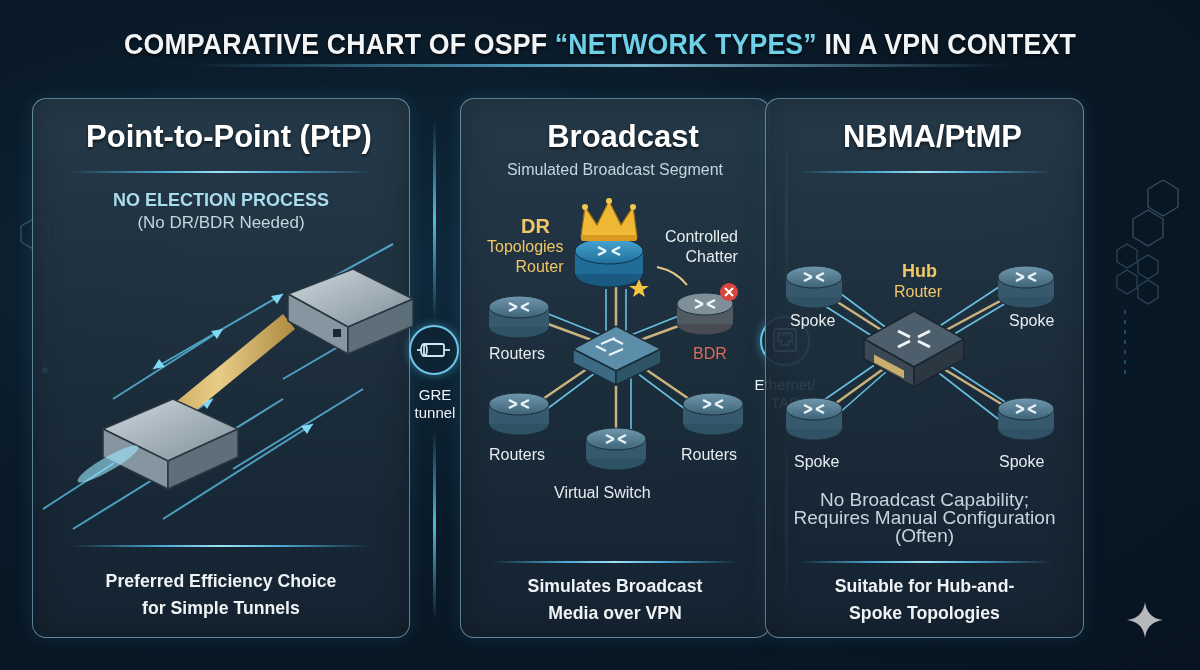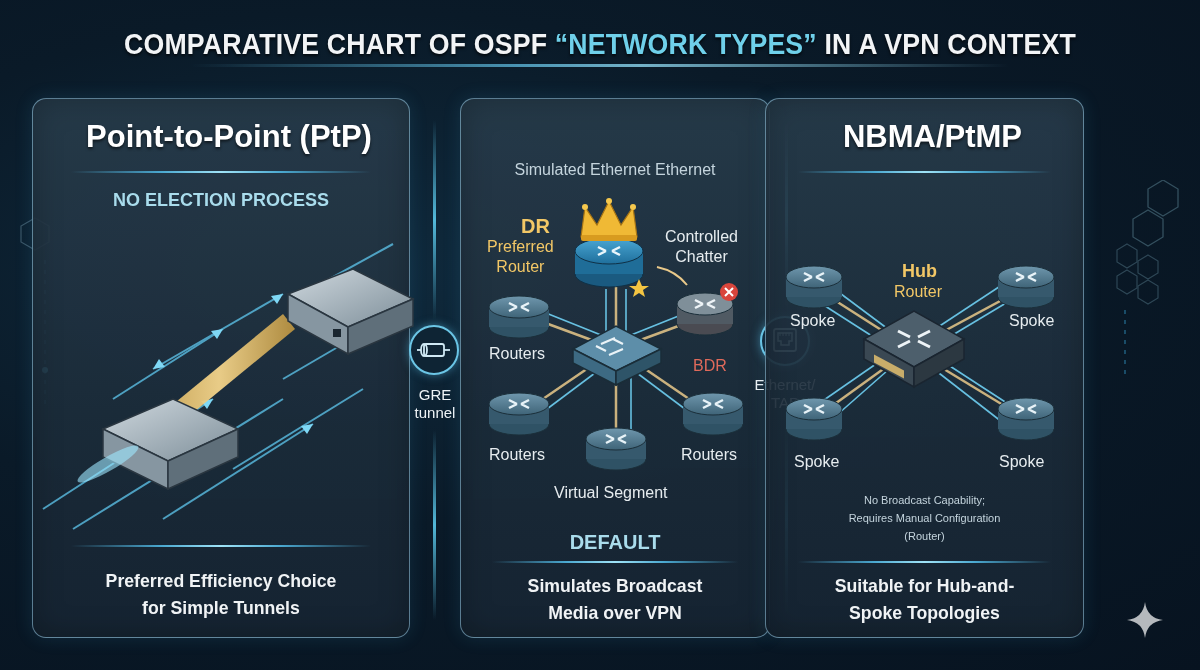--- a/index.html
+++ b/index.html
@@ -47,23 +47,23 @@
   }
   .sub-norm {
     position: absolute; left: 0; width: 100%; text-align: center;
     font-size: 17px; color: #c4d4dd;
   }
   .footer {
     position: absolute; left: 0; width: 100%; text-align: center;
     font-weight: bold; font-size: 19px; line-height: 27px; color: #f0f3f5;
     transform: scaleX(0.93);
   }
-  .lbl { position: absolute; font-size: 16px; color: #e6ecef; white-space: nowrap; text-align: center; }
+  .lbl { position: absolute; font-size: 16px; color: #e6ecef; white-space: nowrap; text-align: right; }
   .lbl.gold { color: #f2c766; }
-  .lbl.red { color: #e06a5b; margin-top: 12px; }
+  .lbl.red { color: #e06a5b; }
   .connector {
     position: absolute; width: 50px; height: 50px; border-radius: 50%;
     border: 2px solid #6cc6e6; background: #0e2434;
     box-shadow: 0 0 10px rgba(90,190,230,.5);
   }
   .conn-label { position: absolute; font-size: 15px; color: #eef3f6; text-align: center; line-height: 18px; }
   .vbeam { position: absolute; width: 3px; background: linear-gradient(180deg, transparent, #5fd3f7, transparent); opacity: .85; }
   svg.diagram { position: absolute; overflow: visible; }
   .hex { position: absolute; }
   .sparkle { position: absolute; left: 1125px; top: 600px; }
@@ -88,20 +88,21 @@
   <polygon points="33,75 43,81 43,93 33,99 23,93 23,81" fill="none" stroke="#2e4756" stroke-width="1.2"></polygon>
   <polygon points="12,90 22,96 22,108 12,114 2,108 2,96" fill="none" stroke="#2e4756" stroke-width="1.2"></polygon>
   <polygon points="33,100 43,106 43,118 33,124 23,118 23,106" fill="none" stroke="#2e4756" stroke-width="1.2"></polygon>
   <line x1="10" y1="130" x2="10" y2="200" stroke="#1f5f7f" stroke-width="1.5" stroke-dasharray="4 6"></line>
 </svg>
 
 <div class="panel" id="p1">
   <div class="panel-title">Point-to-Point (PtP)</div>
   <div class="sep" style="top:72px"></div>
   <div class="sub-caps" style="top:90px">NO ELECTION PROCESS</div>
+  <div class="sub-norm" style="top:114px">(No DR/BDR Needed)</div>
 
   <svg class="diagram" style="left:0;top:150px" width="378" height="290" viewBox="0 0 378 290">
     <defs>
       <linearGradient id="tube" x1="0" y1="0" x2="1" y2="0">
         <stop offset="0" stop-color="#c9a24f"></stop>
           <stop offset=".5" stop-color="#f3d48b"></stop>
           <stop offset="1" stop-color="#b58f3f"></stop>
       </linearGradient>
       <linearGradient id="boxtop" x1="0" y1="0" x2="1" y2="1">
         <stop offset="0" stop-color="#cfd8de"></stop>
@@ -154,25 +155,26 @@
     <line x1="6" y1="23" x2="10" y2="23" stroke="#cfe9f4" stroke-width="1.8"></line>
     <line x1="33" y1="23" x2="39" y2="23" stroke="#cfe9f4" stroke-width="1.8"></line>
   </svg>
 </div>
 <div class="conn-label" style="left:405px;top:386px;width:60px">
   <div>GRE</div>
   <div>tunnel</div>
 </div>
 
 <div class="panel" id="p2">
-  <div class="sub-norm" style="top:62px;font-size:16px">Simulated Ethernet Ethernet</div>
+  <div class="panel-title">Broadcast</div>
+  <div class="sub-norm" style="top:62px;font-size:16px">Simulated Broadcast Segment</div>
 
   <div class="lbl gold" style="left:60px;top:116px;font-weight:bold;font-size:20px">DR</div>
   <div class="lbl gold" style="left:26px;top:138px;line-height:20px">
-    <div>Preferred</div>
+    <div>Topologies</div>
     <div>Router</div>
   </div>
   <div class="lbl" style="left:204px;top:128px;line-height:20px">
     <div>Controlled</div>
     <div>Chatter</div>
   </div>
 
   <svg class="diagram" style="left:0;top:100px" width="310" height="320" viewBox="0 0 310 320">
     <defs>
       <linearGradient id="rtop" x1="0" y1="0" x2="0" y2="1">
@@ -258,23 +260,22 @@
       <polygon points="112,150 155,172 155,186 112,164" fill="#3d6a83" stroke="#1a2d38" stroke-width="1.5"></polygon>
       <polygon points="155,172 200,150 200,164 155,186" fill="#2e5468" stroke="#1a2d38" stroke-width="1.5"></polygon>
       <path d="M140 145 l14 -6 M148 156 l14 -6 M152 140 l10 5 M145 152 l-10 -5" stroke="#eaf3f7" stroke-width="2.2"></path>
     </g>
   </svg>
 
   <div class="lbl" style="left:28px;top:246px">Routers</div>
   <div class="lbl red" style="left:232px;top:246px">BDR</div>
   <div class="lbl" style="left:28px;top:347px">Routers</div>
   <div class="lbl" style="left:220px;top:347px">Routers</div>
-  <div class="lbl" style="left:93px;top:385px">Virtual Segment</div>
-
-  <div class="sub-caps" style="top:432px;font-size:20px">DEFAULT</div>
+  <div class="lbl" style="left:93px;top:385px">Virtual Switch</div>
+
   <div class="sep" style="top:462px"></div>
   <div class="footer" style="top:473px">
     <div>Simulates Broadcast</div>
     <div>Media over VPN</div>
   </div>
 </div>
 
 <div class="vbeam" style="left:785px;top:120px;height:190px"></div>
 <div class="vbeam" style="left:785px;top:420px;height:200px"></div>
 <div class="connector" style="left:760px;top:316px">
@@ -350,24 +351,24 @@
       <rect x="108" y="104" width="30" height="8" fill="#c9ad6a" transform="skewY(28) translate(0,-56)"></rect>
       <path d="M132 82 l12 6 M164 82 l-12 6 M132 98 l12 -6 M164 98 l-12 -6" stroke="#eef4f7" stroke-width="3"></path>
     </g>
   </svg>
 
   <div class="lbl" style="left:24px;top:213px">Spoke</div>
   <div class="lbl" style="left:243px;top:213px">Spoke</div>
   <div class="lbl" style="left:28px;top:354px">Spoke</div>
   <div class="lbl" style="left:233px;top:354px">Spoke</div>
 
-  <div class="sub-norm" style="top:392px;font-size:11px;line-height:18px">
+  <div class="sub-norm" style="top:392px;font-size:19px;line-height:18px">
     <div>No Broadcast Capability;</div>
     <div>Requires Manual Configuration</div>
-    <div>(Router)</div>
+    <div>(Often)</div>
   </div>
   <div class="sep" style="top:462px"></div>
   <div class="footer" style="top:473px">
     <div>Suitable for Hub-and-</div>
     <div>Spoke Topologies</div>
   </div>
 </div>
 
 <svg class="sparkle" width="40" height="40" viewBox="0 0 40 40">
   <path d="M20 2 Q22 18 38 20 Q22 22 20 38 Q18 22 2 20 Q18 18 20 2 Z" fill="#b5b9bd"></path>

